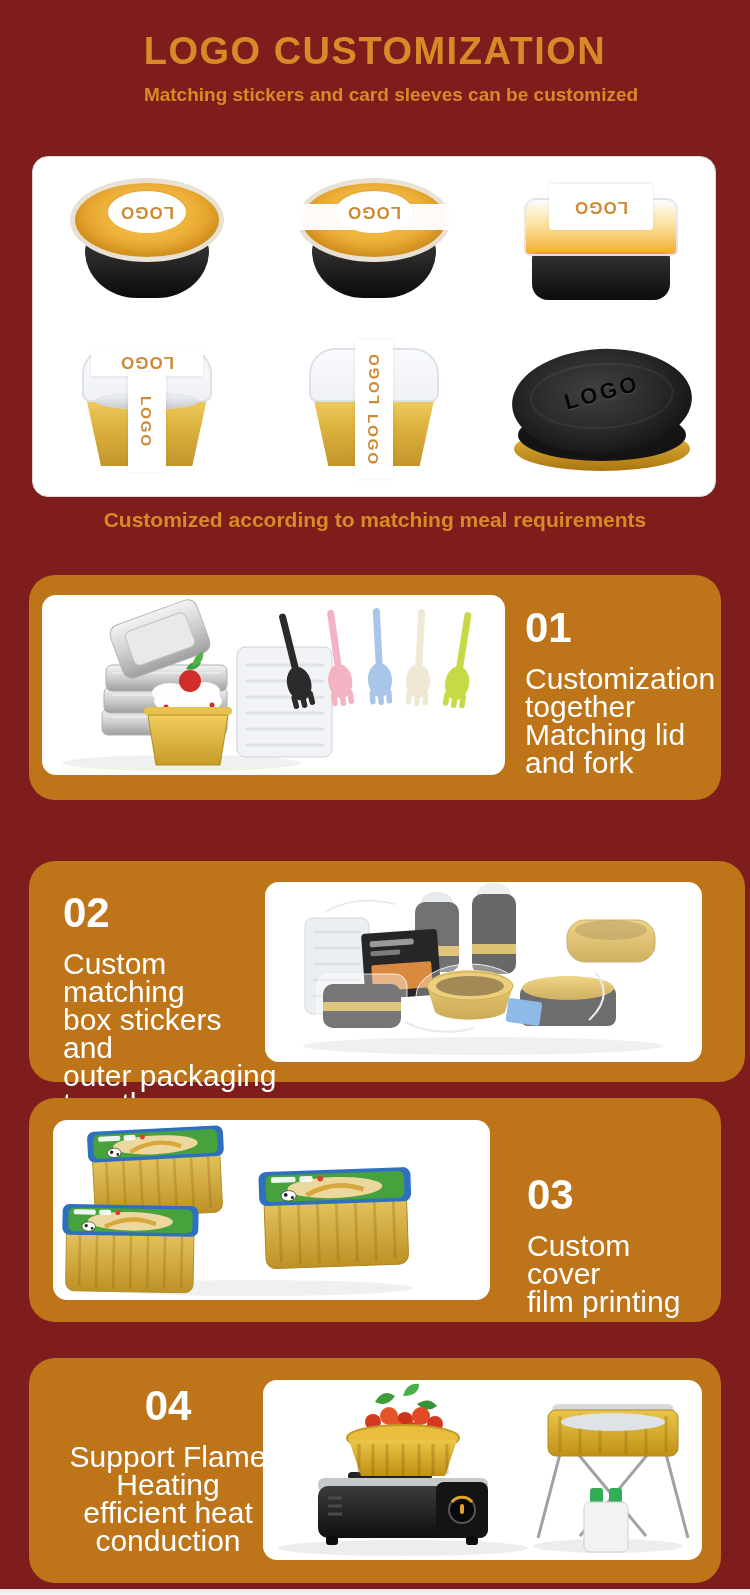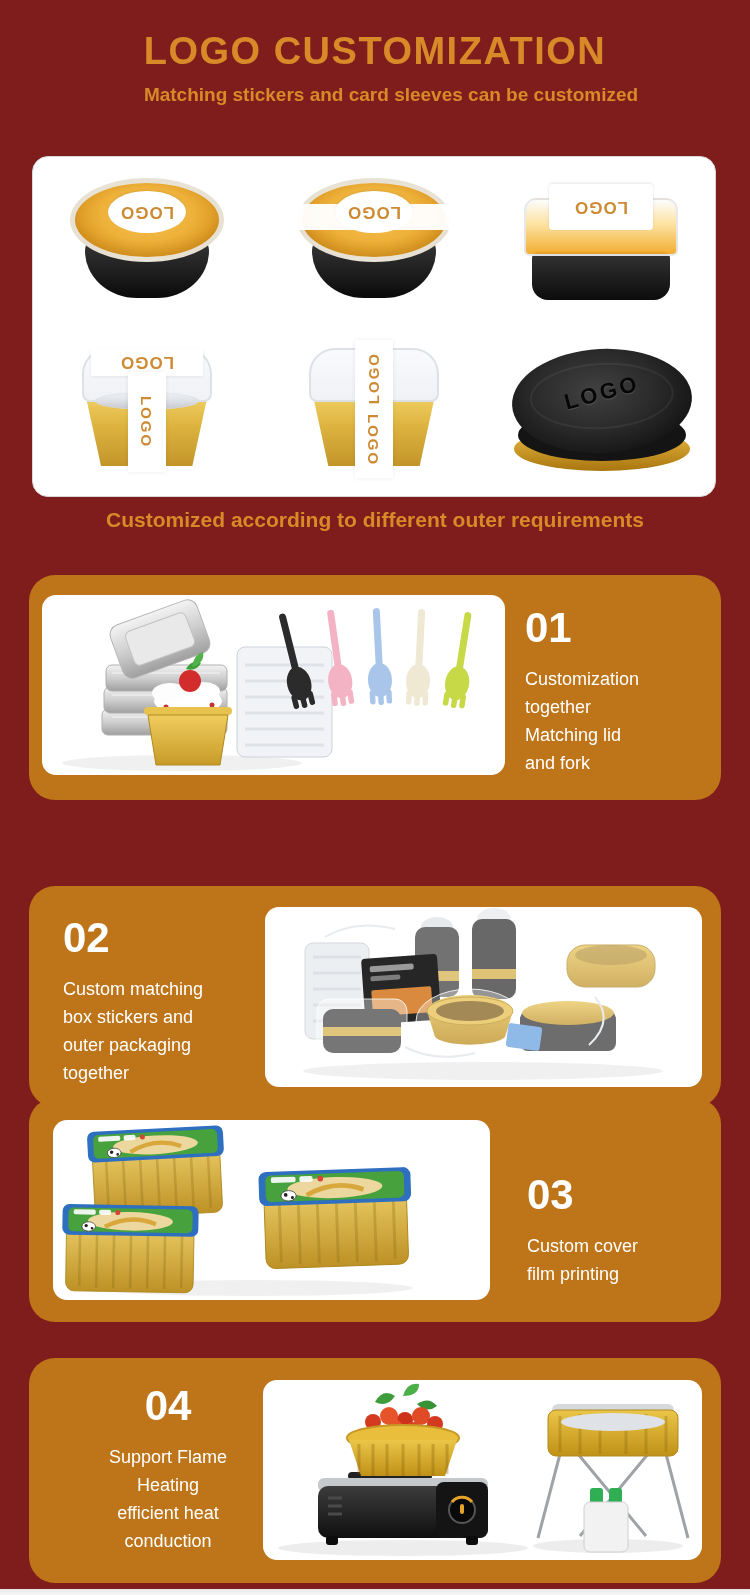--- a/index.html
+++ b/index.html
@@ -82,21 +82,21 @@
                   border-radius:50%; border:2px solid rgba(255,255,255,0.06); }
   .b-logo { color:#060606; text-shadow:0 1px 1px rgba(255,255,255,0.15); font-weight:700;
             font-size:22px; letter-spacing:3px; transform:rotate(-12deg); margin-top:-16px; }
 
   
   .card { position:absolute; left:29px; width:692px; background:#BE7418; border-radius:26px; }
   .panel { position:absolute; background:#fff; border-radius:14px; overflow:hidden; }
   .panel svg { display:block; width:100%; height:100%; }
   .card-text { position:absolute; color:#ffffff; }
   .card-number { font-size:42px; font-weight:700; line-height:46px; margin-bottom:14px; }
-  .card-desc { font-size:18px; line-height:28px; font-weight:400; white-space:pre-line; }
+  .card-desc { font-size:30px; line-height:28px; font-weight:400; white-space:pre-line; }
 
   .bottom-strip { position:absolute; left:0; top:1589px; width:100%; height:6px;
                   background:linear-gradient(180deg,#e7e7e7,#f8f8f8); }
 </style>
 </head>
 <body>
 
 <div class="page">
 
   <h1 class="title">LOGO CUSTOMIZATION</h1>
@@ -167,21 +167,21 @@
           <div class="b-body"></div>
           <div class="b-lid">
             <span class="b-logo">LOGO</span>
           </div>
         </div>
       </div>
 
     </div>
   </div>
 
-  <h3 class="section-heading">Customized according to different outer requirements</h3>
+  <h3 class="section-heading">Customized according to matching meal requirements</h3>
 
   <section class="card" style="top:575px; height:225px;">
     <div class="panel" style="left:13px; top:20px; width:463px; height:180px;">
       <svg viewBox="0 0 463 180">
         <defs>
           <linearGradient id="foil" x1="0" y1="0" x2="0" y2="1">
             <stop offset="0" stop-color="#f3f3f3"></stop>
               <stop offset="0.5" stop-color="#cfcfcf"></stop>
               <stop offset="1" stop-color="#9f9f9f"></stop>
           </linearGradient>
@@ -257,21 +257,21 @@
     </div>
     <div class="card-text" style="left:496px; top:30px; width:185px;">
       <div class="card-number">01</div>
       <div class="card-desc">Customization
 together
 Matching lid
 and fork</div>
     </div>
   </section>
 
-  <section class="card" style="top:886px; height:221px;">
+  <section class="card" style="top:861px; height:221px;padding-left:24px;">
     <div class="card-text" style="left:34px; top:29px; width:215px;">
       <div class="card-number">02</div>
       <div class="card-desc">Custom matching
 box stickers and
 outer packaging
 together</div>
     </div>
     <div class="panel" style="left:236px; top:21px; width:437px; height:180px;">
       <svg viewBox="0 0 437 180">
         <defs>

